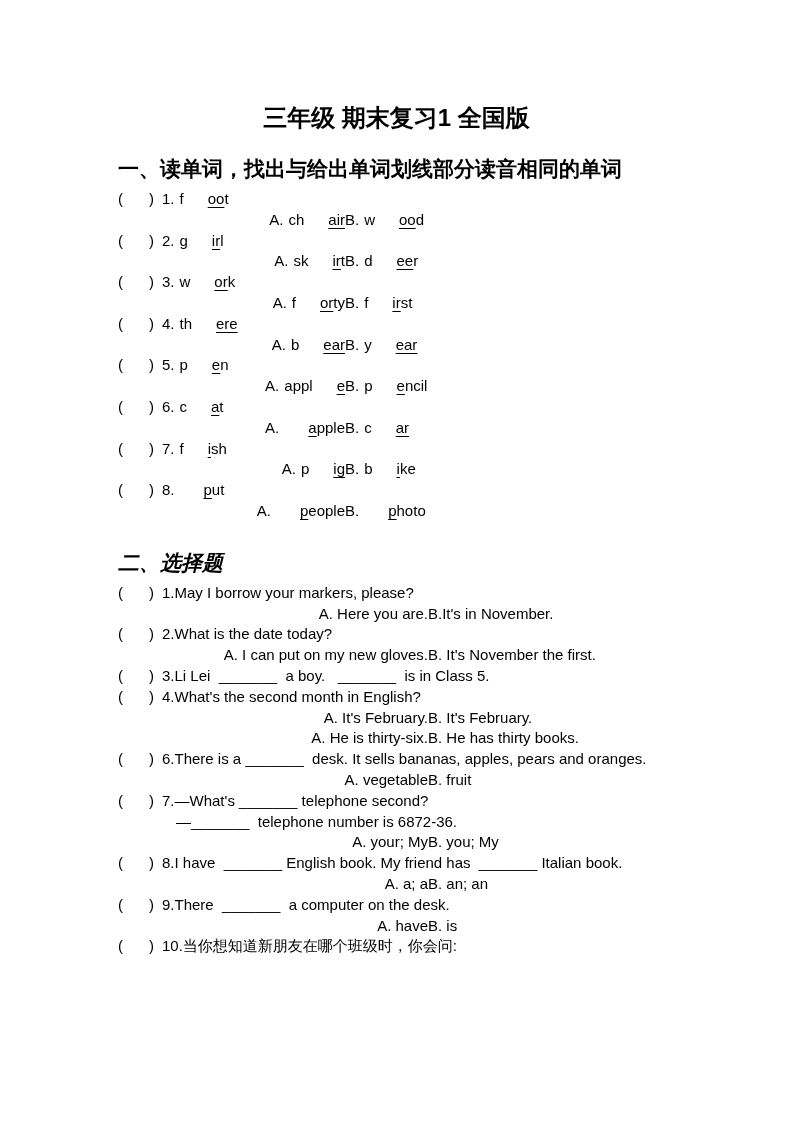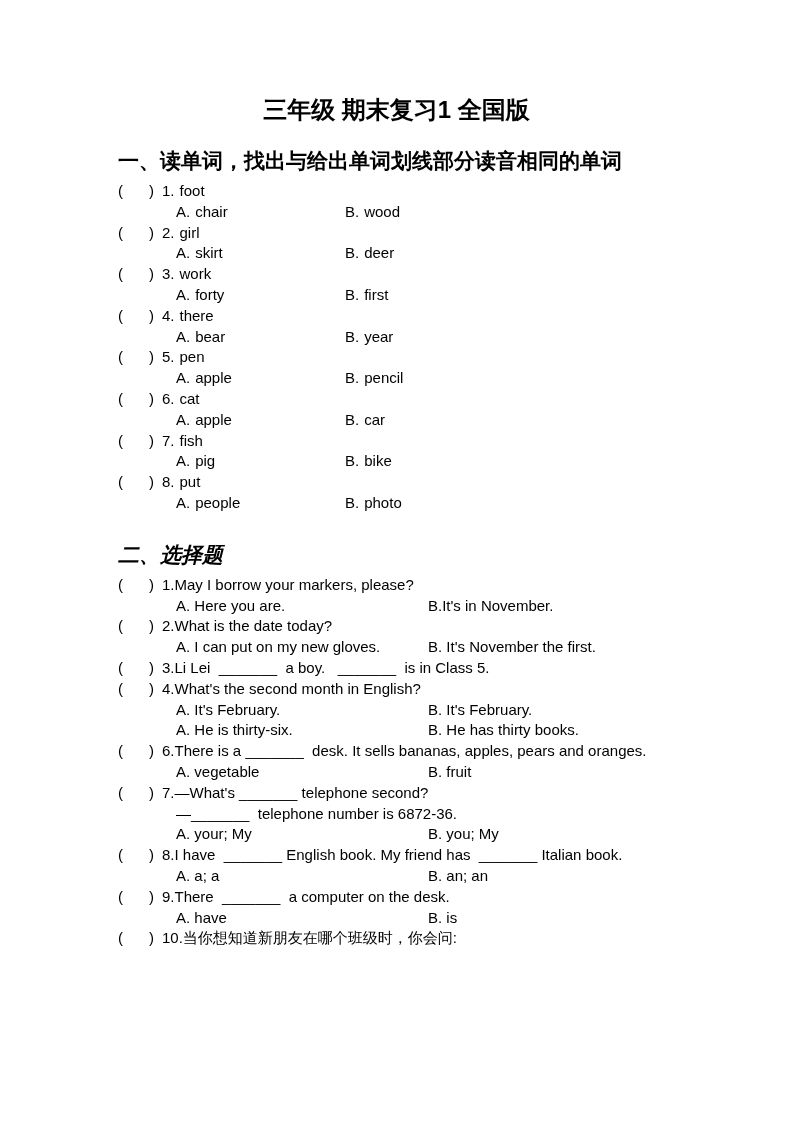--- a/index.html
+++ b/index.html
@@ -2,42 +2,42 @@
 <html><head>
 <meta charset="utf-8">
 <style>
   html,body{margin:0;padding:0;background:#888;}
   .page{
     width:793px;height:1122px;background:#ffffff;color:#000;
     font-family:"Liberation Sans","DejaVu Sans",sans-serif;
     overflow:hidden;position:relative;margin:0 auto;
   }
   .title{
-    margin:0;padding-top:95px;text-align:center;
+    margin:8px;padding-top:95px;text-align:center;
     font-size:24px;font-weight:700;line-height:30px;
   }
   .content{padding:0 16px 0 118px;}
   .sec-heading{
     margin:0;font-size:21px;font-weight:700;line-height:26px;
   }
   .sec1-heading{margin-top:23px;}
   .sec2-heading{margin-top:28px;font-style:italic;}
   .q-list{margin-top:7px;}
   .q-line,.opt-line{font-size:15px;line-height:20.8px;white-space:pre-wrap;}
   .paren{white-space:pre;}
   .paren-gap{display:inline-block;width:26px;}
   .q-num{margin-left:8px;}
   .stem-word{margin-left:5px;}
   .opt-line{padding-left:58px;}
   .text2-line{padding-left:58px;}
-  .opt{display:inline-block;vertical-align:top;}
+  .opt{display:inline-block;vertical-align:top;text-align:right;}
   .opt-a-s1{width:169px;}
   .opt-a-s2{width:252px;}
   .opt-label{margin-right:5px;}
-  .ul{text-underline-offset:3px;text-decoration-thickness:1px;}
+  .ul{text-decoration:underline;text-underline-offset:3px;text-decoration-thickness:1px;margin-left:24px;}
   .s2-block .q-line{}
 </style>
 </head>
 <body>
 
 <div class="page">
   <h1 class="title">三年级 期末复习1 全国版</h1>
 
   <div class="content">
 

